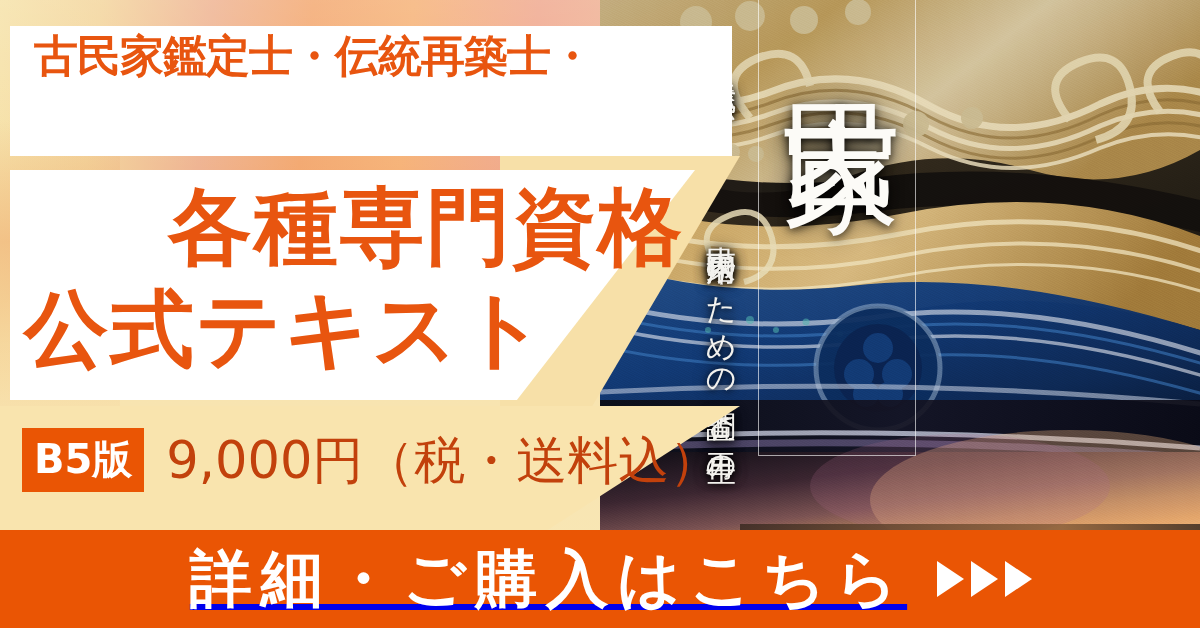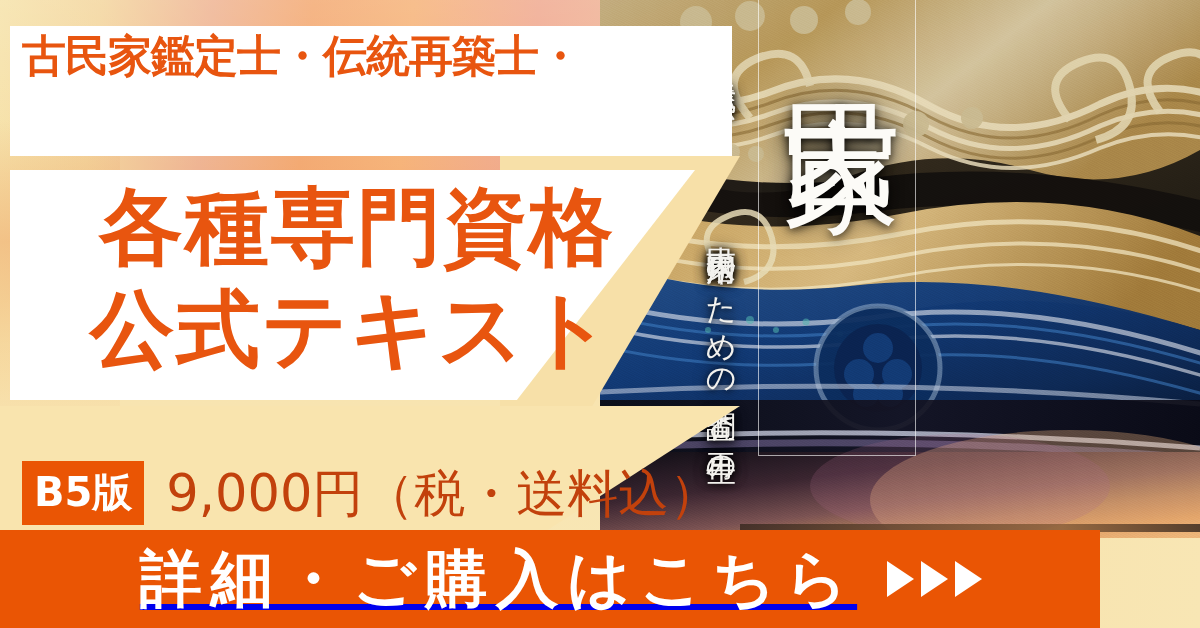--- a/index.html
+++ b/index.html
@@ -131,58 +131,58 @@
   
   .qual {
     position:absolute; left:22px; top:28px; width:700px;
     font-family:"DejaVu Sans", sans-serif;
     font-weight:700;
     font-size:44px; line-height:1.28;
     color:#E8550F;
     letter-spacing:-1px;
     white-space:nowrap;
   }
-  .qual div { white-space:nowrap; }
+  .qual div { white-space:nowrap;margin-left:12px; }
 
   
   .headline {
     position:absolute; left:24px; top:176px; width:660px;
     font-family:"DejaVu Sans", sans-serif;
     font-weight:700;
     font-size:84px; line-height:1.22;
     color:#E8550F;
     letter-spacing:2px;
   }
-  .headline .l1 { text-align:center;  padding-left:6px; }
-  .headline .l2 { text-align:center; padding-right:4px; }
+  .headline .l1 { text-align:right;  padding-left:6px; }
+  .headline .l2 { text-align:left; padding-right:4px; }
 
   
   .price-row {
     position:absolute; left:22px; top:428px;
-    display:flex; align-items:center; gap:22px;margin-top:33px;
+    display:flex; align-items:center; gap:22px;
   }
   .badge {
     background:#EA5504; color:#FFFFFF;
     font-family:"DejaVu Sans", sans-serif;
     font-weight:700; font-size:40px; line-height:1;
     padding:11px 12px 13px 12px;
     letter-spacing:0px;
     white-space:nowrap;
   }
   .price {
     color:#c2410c;
     font-family:"DejaVu Sans", sans-serif;
     font-weight:400; font-size:51px; line-height:1;
     letter-spacing:0px;
     white-space:nowrap;
   }
 
   
   .cta {
-    position:absolute; left:0; top:530px; width:1100px; height:98px;
+    position:absolute; left:0; top:530px; width:1200px; height:98px;
     background:#EA5504;
     display:flex; align-items:center; justify-content:center;
     gap:30px;
   }
   .cta-text {
     color:#FFFFFF;
     font-family:"DejaVu Sans", sans-serif;
     font-weight:700; font-size:62px; line-height:1;
     letter-spacing:9px;
     white-space:nowrap;

